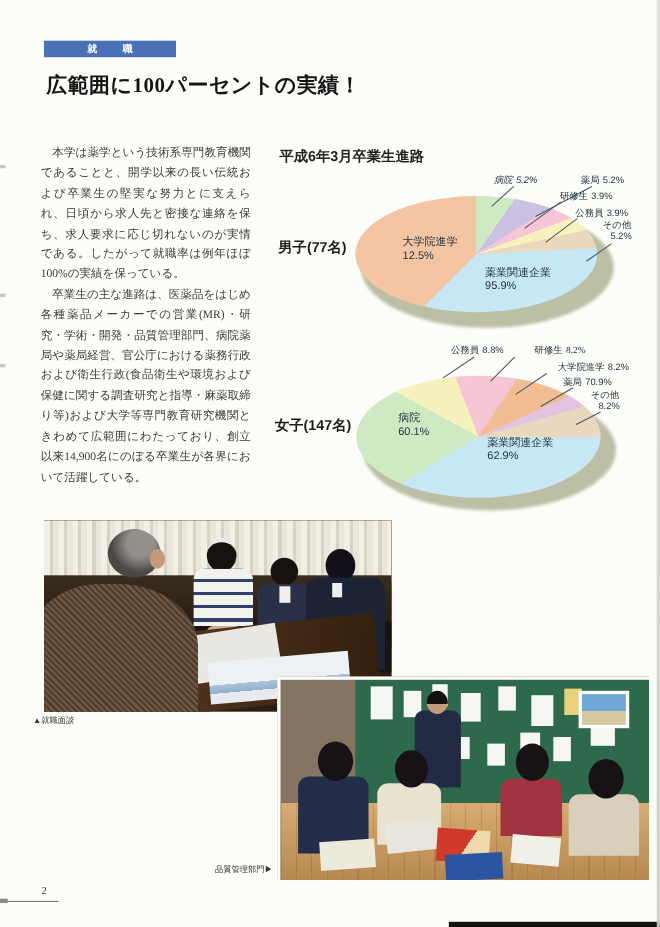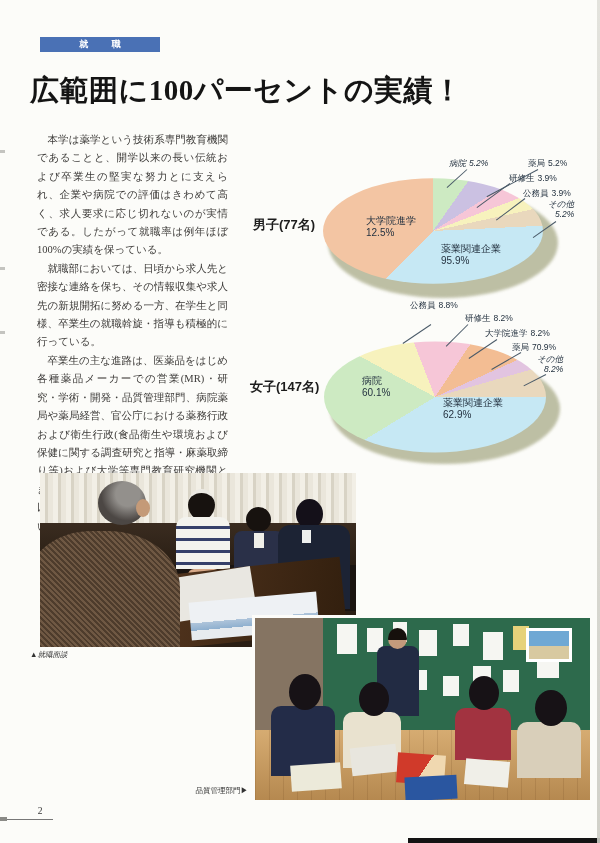--- a/index.html
+++ b/index.html
@@ -2,38 +2,38 @@
 <html><head>
 <meta charset="utf-8">
 <style>
   html,body{margin:0;padding:0;background:#e8e8e4;}
   .page{position:relative;width:600px;height:843px;background:#fcfcf9;overflow:hidden;
         font-family:"Liberation Sans",sans-serif;}
   
   .badge{position:absolute;left:40px;top:37px;width:120px;height:15px;background:#4a71b5;
          color:#fff;font-size:9px;font-weight:bold;line-height:15px;text-align:center;
          letter-spacing:2.6em;padding-left:2.6em;box-sizing:border-box;white-space:nowrap;overflow:hidden;}
-  .title{position:absolute;left:30px;top:52px;width:540px;font-family:"Liberation Serif",serif;
-         font-size:29px;font-weight:bold;color:#141414;letter-spacing:.5px;}
+  .title{position:absolute;left:42px;top:52px;width:540px;font-family:"Liberation Serif",serif;
+         font-size:19px;font-weight:bold;color:#141414;letter-spacing:.5px;}
   
   .article{position:absolute;left:37px;top:131px;width:191px;color:#3c3a38;
            font-family:"Liberation Serif",serif;font-size:10.5px;line-height:18.4px;
            text-align:justify;}
   .article p{margin:0;}
   
   .charts{position:absolute;inset:0;}
   .charts-title{position:absolute;left:254px;top:133px;font-size:13px;font-weight:bold;color:#222;}
   .group-label{position:absolute;font-size:13px;font-weight:bold;color:#1c1c1c;white-space:nowrap;}
   .pie-shadow{position:absolute;border-radius:50%;background:#b3b596;filter:blur(1.5px);opacity:.85;}
   .pie{position:absolute;border-radius:50%;}
   .pie-inlabel{position:absolute;font-size:10px;line-height:12px;color:#243240;white-space:nowrap;}
   .pie-inlabel span{display:block;}
   .olabel{position:absolute;font-size:8.5px;line-height:10px;color:#243240;white-space:nowrap;}
   .olabel .gap{display:inline-block;width:3px;}
-  .olabel.stack span{display:block;font-style:italic;}
+  .olabel.stack span{display:block;}
   .olabel.stack .pct{padding-left:7px;}
   .lead{position:absolute;height:1px;background:#4a5a68;transform-origin:0 50%;}
   
   .photo1{position:absolute;left:40px;top:473px;width:316px;height:174px;background:#2a1e14;overflow:hidden;}
   .p1-curtain{position:absolute;left:0;top:0;right:0;height:56px;
       background:repeating-linear-gradient(90deg,#f2efe6 0 5px,#d8d3c5 5px 8px,#eae6db 8px 13px);}
   .p1-back{position:absolute;left:0;top:50px;right:0;height:66px;
       background:linear-gradient(180deg,#3a2c20,#20160d);}
   .p1-sofa{position:absolute;left:130px;top:92px;width:186px;height:46px;background:#1a1410;}
   .p1-table{position:absolute;left:66px;top:96px;width:238px;height:74px;
@@ -98,26 +98,26 @@
 </style>
 </head>
 <body>
 
 <div class="page">
 
   <div class="badge">就職</div>
   <h1 class="title">広範囲に100パーセントの実績！</h1>
 
   <div class="article">
-    <p>　本学は薬学という技術系専門教育機関であることと、開学以来の長い伝統および卒業生の堅実な努力とに支えられ、企業や病院での評価はきわめて高く、求人要求に応じ切れないのが実情である。したがって就職率は例年ほぼ100%の実績を保っている。</p>
-    <p>　就職部においては、日頃から求人先と密接な連絡を保ち、その情報収集や求人先の新規開拓に努める一方、在学生と同様、卒業生の就職斡旋・指導も積極的に行っている。</p>
+    <p>　本学は薬学という技術系専門教育機関であることと、開学以来の長い伝統および卒業生の堅実な努力とに支えられ、日頃から求人先と密接な連絡を保ち、求人要求に応じ切れないのが実情である。したがって就職率は例年ほぼ100%の実績を保っている。</p>
     <p>　卒業生の主な進路は、医薬品をはじめ各種薬品メーカーでの営業(MR)・研究・学術・開発・品質管理部門、病院薬局や薬局経営、官公庁における薬務行政および衛生行政(食品衛生や環境および保健に関する調査研究と指導・麻薬取締り等)および大学等専門教育研究機関ときわめて広範囲にわたっており、創立以来14,900名にのぼる卒業生が各界において活躍している。</p>
   </div>
 
   <div class="charts">
+    <div class="charts-title">平成6年3月卒業生進路</div>
 
     <div class="group-label" style="left:253px;top:216px;">男子(77名)</div>
     <div class="pie-shadow" style="left:328px;top:188px;width:230px;height:110px;"></div>
     <div class="pie" style="left: 323px; top: 121px; width: 220px; height: 220px; transform: scaleY(0.48); background: conic-gradient(rgb(205, 234, 194) 0deg, rgb(205, 234, 194) 18.72deg, rgb(203, 193, 226) 18.72deg, rgb(203, 193, 226) 37.44deg, rgb(246, 198, 215) 37.44deg, rgb(246, 198, 215) 51.48deg, rgb(247, 242, 189) 51.48deg, rgb(247, 242, 189) 65.52deg, rgb(233, 216, 189) 65.52deg, rgb(233, 216, 189) 84.24deg, rgb(198, 232, 244) 84.24deg, rgb(198, 232, 244) 205.56deg, rgb(243, 197, 163) 205.56deg, rgb(243, 197, 163) 360deg);"></div>
 
     <div class="pie-inlabel" style="left:366px;top:215px;">
       <span>大学院進学</span>
       <span>12.5%</span>
     </div>
     <div class="pie-inlabel" style="left:441px;top:243px;">
@@ -149,27 +149,27 @@
 
     <div class="pie-inlabel" style="left:362px;top:375px;">
       <span>病院</span>
       <span>60.1%</span>
     </div>
     <div class="pie-inlabel" style="left:443px;top:397px;">
       <span>薬業関連企業</span>
       <span>62.9%</span>
     </div>
 
-    <div class="olabel" style="left:410px;top:300px;"><span>公務員</span><span class="gap"></span><span>8.8%</span></div>
+    <div class="olabel" style="left:410px;top:313px;"><span>公務員</span><span class="gap"></span><span>8.8%</span></div>
     <div class="lead" style="left:431px;top:324px;width:34px;transform:rotate(146deg);"></div>
 
-    <div class="olabel" style="left:465px;top:313px;"><span>研修生</span><span class="gap"></span><span>8.2%</span></div>
+    <div class="olabel" style="left:486px;top:313px;font-family:Liberation Serif, serif;"><span>研修生</span><span class="gap"></span><span>8.2%</span></div>
     <div class="lead" style="left:468px;top:324px;width:31px;transform:rotate(135deg);"></div>
 
-    <div class="olabel" style="left:485px;top:328px;text-align:center;"><span>大学院進学</span><span class="gap"></span><span>8.2%</span></div>
+    <div class="olabel" style="left:507px;top:328px;text-align:center;"><span>大学院進学</span><span class="gap"></span><span>8.2%</span></div>
     <div class="lead" style="left:497px;top:339px;width:34px;transform:rotate(146deg);"></div>
 
     <div class="olabel" style="left:512px;top:342px;"><span>薬局</span><span class="gap"></span><span>70.9%</span></div>
     <div class="lead" style="left:521px;top:352px;width:34px;transform:rotate(150deg);"></div>
 
     <div class="olabel stack" style="left:537px;top:354px;">
         <span>その他</span>
         <span class="pct">8.2%</span>
       </div>
     <div class="lead" style="left:546px;top:374px;width:25px;transform:rotate(153deg);"></div>
@@ -189,21 +189,21 @@
     <div class="p1-m2-torso"></div>
     <div class="p1-m2-shirt"></div>
     <div class="p1-m2-hands"></div>
     <div class="p1-table"></div>
     <div class="p1-paper1"></div>
     <div class="p1-paper2"></div>
     <div class="p1-man-body"></div>
     <div class="p1-man-head"></div>
     <div class="p1-man-face"></div>
   </div>
-  <div class="caption" style="left:30px;top:650px;font-style:italic;">▲就職面談</div>
+  <div class="caption" style="left:30px;top:650px;">▲就職面談</div>
 
   <div class="photo2">
     <div class="p2-board"></div>
     <div class="p2-shelf"></div>
     <div class="p2-frame">
         <div class="p2-frame-inner"></div>
       </div>
     <div class="p2-man-torso"></div>
     <div class="p2-man-head"></div>
     <div class="p2-table"></div>

